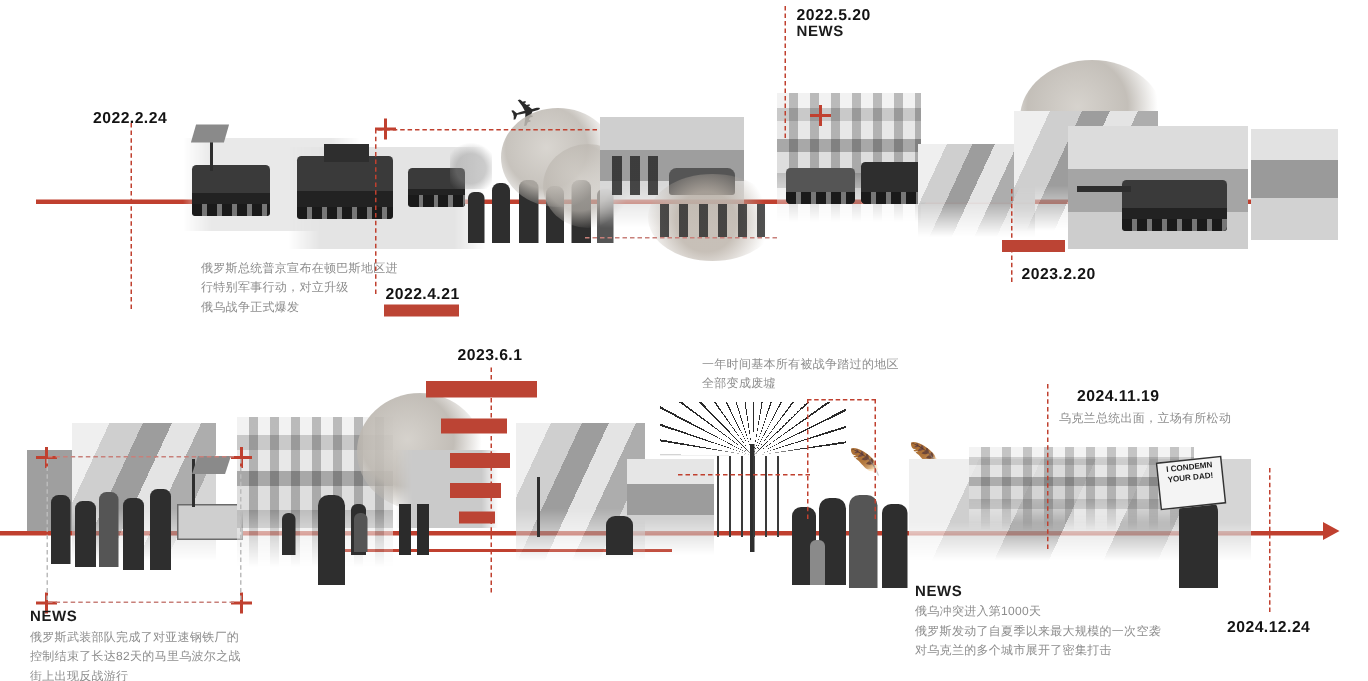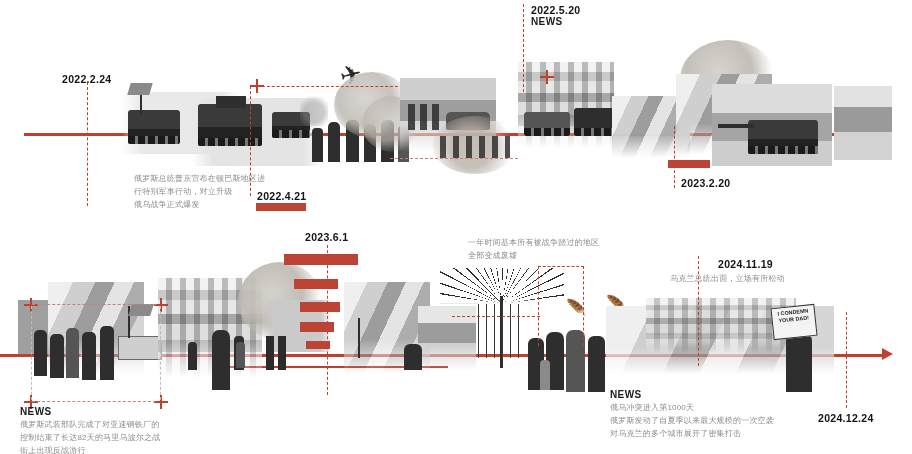--- a/index.html
+++ b/index.html
@@ -301,21 +301,21 @@
   <div class="chip" style="left:306px; top:341px; width:24px; height:8px;"></div>
 
   <div class="newslabel" style="left:20px; top:406px;">NEWS</div>
   <div class="body-cn" style="left:20px; top:418px; width:180px;">俄罗斯武装部队完成了对亚速钢铁厂的
 控制结束了长达82天的马里乌波尔之战
 街上出现反战游行</div>
 
   <div class="date" style="left:305px; top:231px;">2023.6.1</div>
 
   <div class="date" style="left:706px; top:258px;margin-left:12px;">2024.11.19</div>
-  <div class="body-cn" style="left:670px; top:272px; width:200px;">乌克兰总统出面，立场有所松动</div>
+  <div class="body-cn" style="left:706px; top:272px; width:200px;">乌克兰总统出面，立场有所松动</div>
 
   <div class="newslabel" style="left:610px; top:389px;">NEWS</div>
   <div class="body-cn" style="left:610px; top:401px; width:250px;">俄乌冲突进入第1000天
 俄罗斯发动了自夏季以来最大规模的一次空袭
 对乌克兰的多个城市展开了密集打击</div>
 
   <div class="date" style="left:818px; top:412px;">2024.12.24</div>
 
 </div>
 

